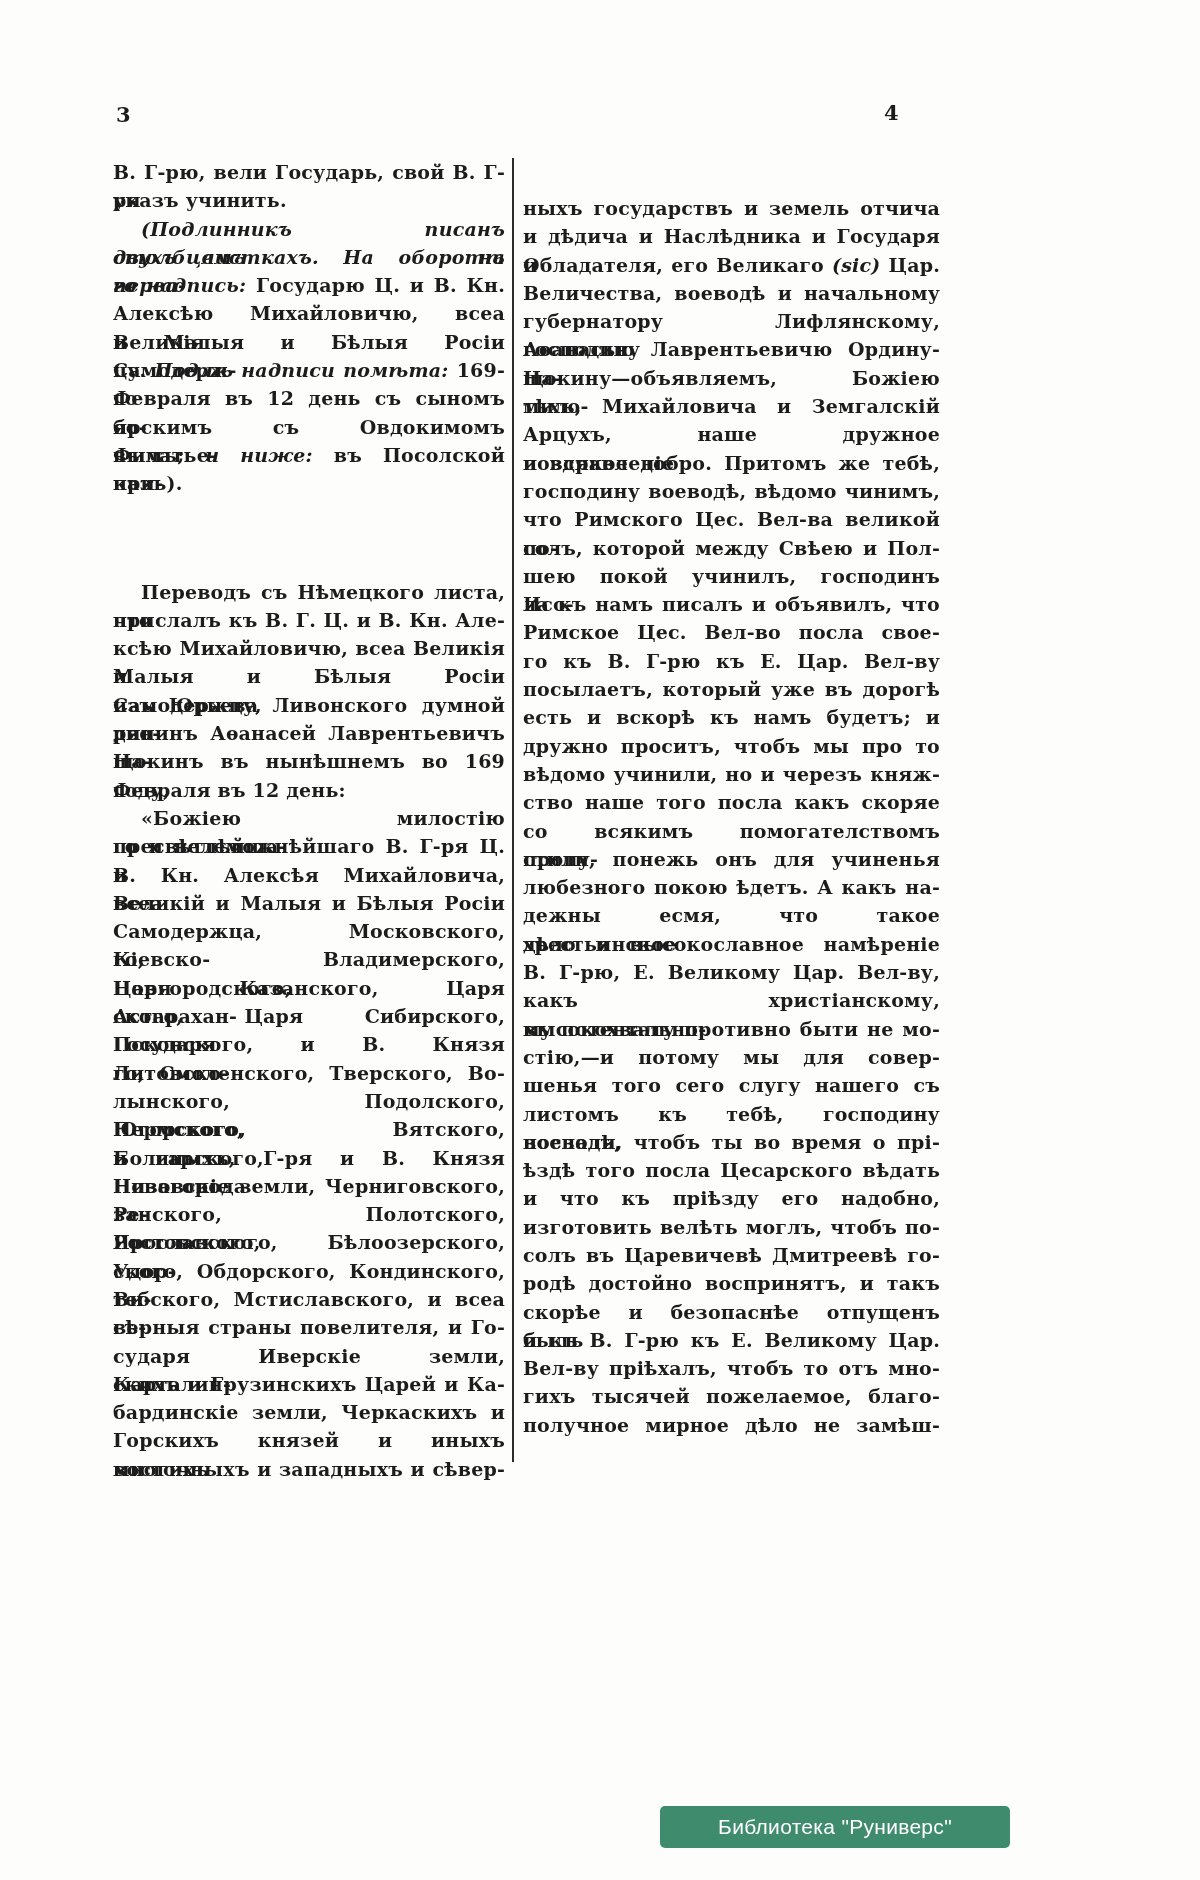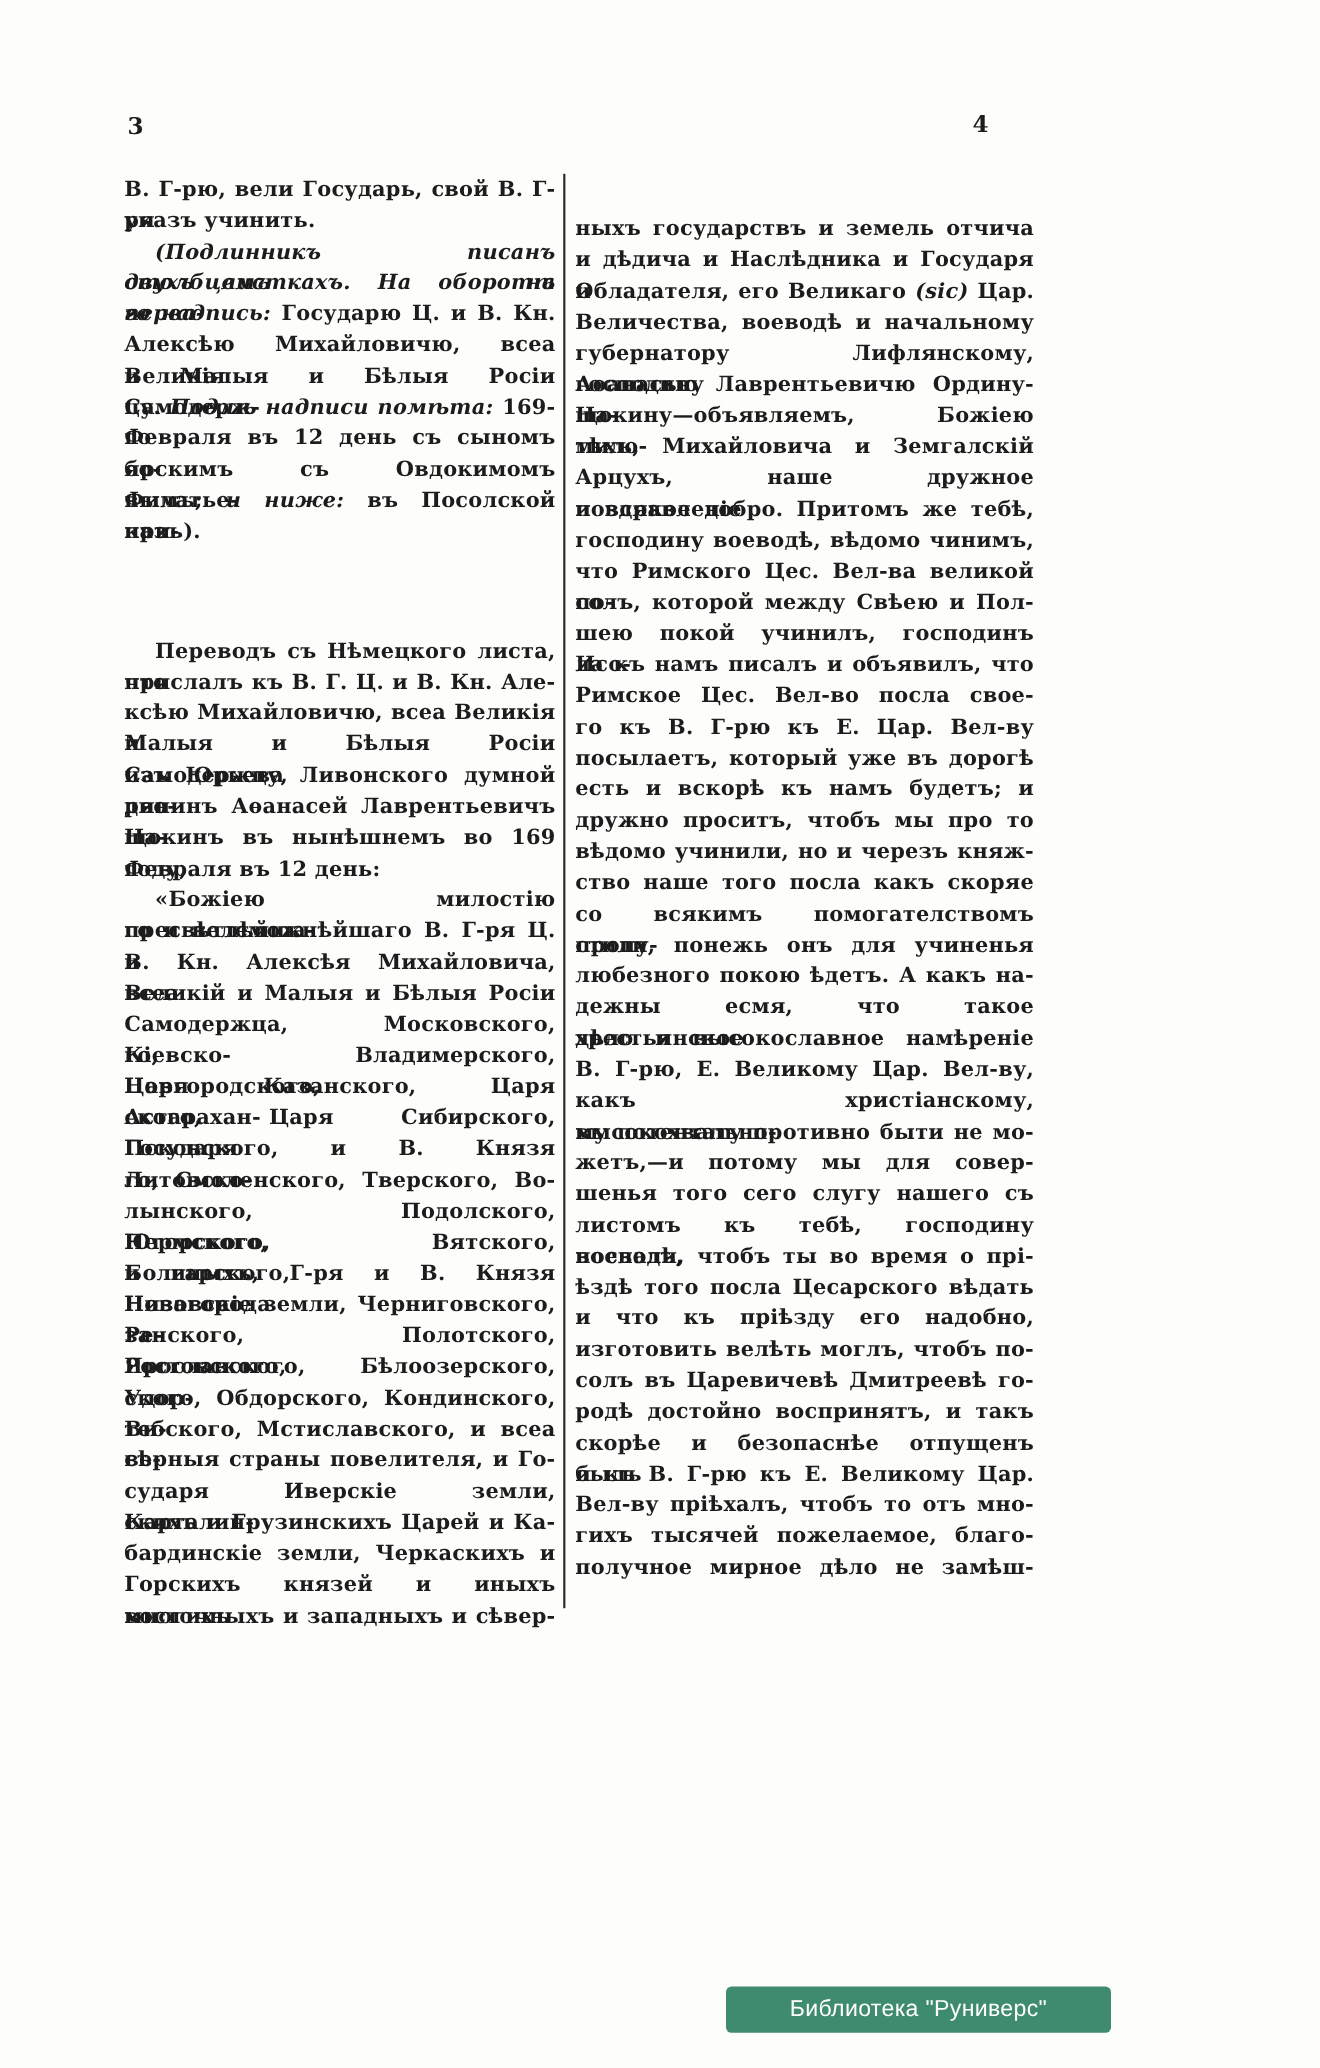--- a/index.html
+++ b/index.html
@@ -127,21 +127,21 @@
         <div class="line"><span class="rm">вѣдомо учинили, но и черезъ княж-</span></div>
         <div class="line"><span class="rm">ство наше того посла какъ скоряе</span></div>
         <div class="line"><span class="rm">со всякимъ помогателствомъ пропу-</span></div>
         <div class="line"><span class="rm">стили, понежь онъ для учиненья</span></div>
         <div class="line"><span class="rm">любезного покою ѣдетъ. А какъ на-</span></div>
         <div class="line"><span class="rm">дежны есмя, что такое хрестьянское</span></div>
         <div class="line"><span class="rm">дѣло и высокославное намѣреніе</span></div>
         <div class="line"><span class="rm">В. Г-рю, Е. Великому Цар. Вел-ву,</span></div>
         <div class="line"><span class="rm">какъ христіанскому, высокохвально-</span></div>
         <div class="line"><span class="rm">му потентату противно быти не мо-</span></div>
-        <div class="line"><span class="rm">жетъ,—и потому мы для совер-</span></div>
+        <div class="line"><span class="rm">стію,—и потому мы для совер-</span></div>
         <div class="line"><span class="rm">шенья того сего слугу нашего съ</span></div>
         <div class="line"><span class="rm">листомъ къ тебѣ, господину воеводѣ,</span></div>
         <div class="line"><span class="rm">послали, чтобъ ты во время о прі-</span></div>
         <div class="line"><span class="rm">ѣздѣ того посла Цесарского вѣдать</span></div>
         <div class="line"><span class="rm">и что къ пріѣзду его надобно,</span></div>
         <div class="line"><span class="rm">изготовить велѣть моглъ, чтобъ по-</span></div>
         <div class="line"><span class="rm">солъ въ Царевичевѣ Дмитреевѣ го-</span></div>
         <div class="line"><span class="rm">родѣ достойно воспринятъ, и такъ</span></div>
         <div class="line"><span class="rm">скорѣе и безопаснѣе отпущенъ былъ</span></div>
         <div class="line"><span class="rm">и къ В. Г-рю къ Е. Великому Цар.</span></div>

